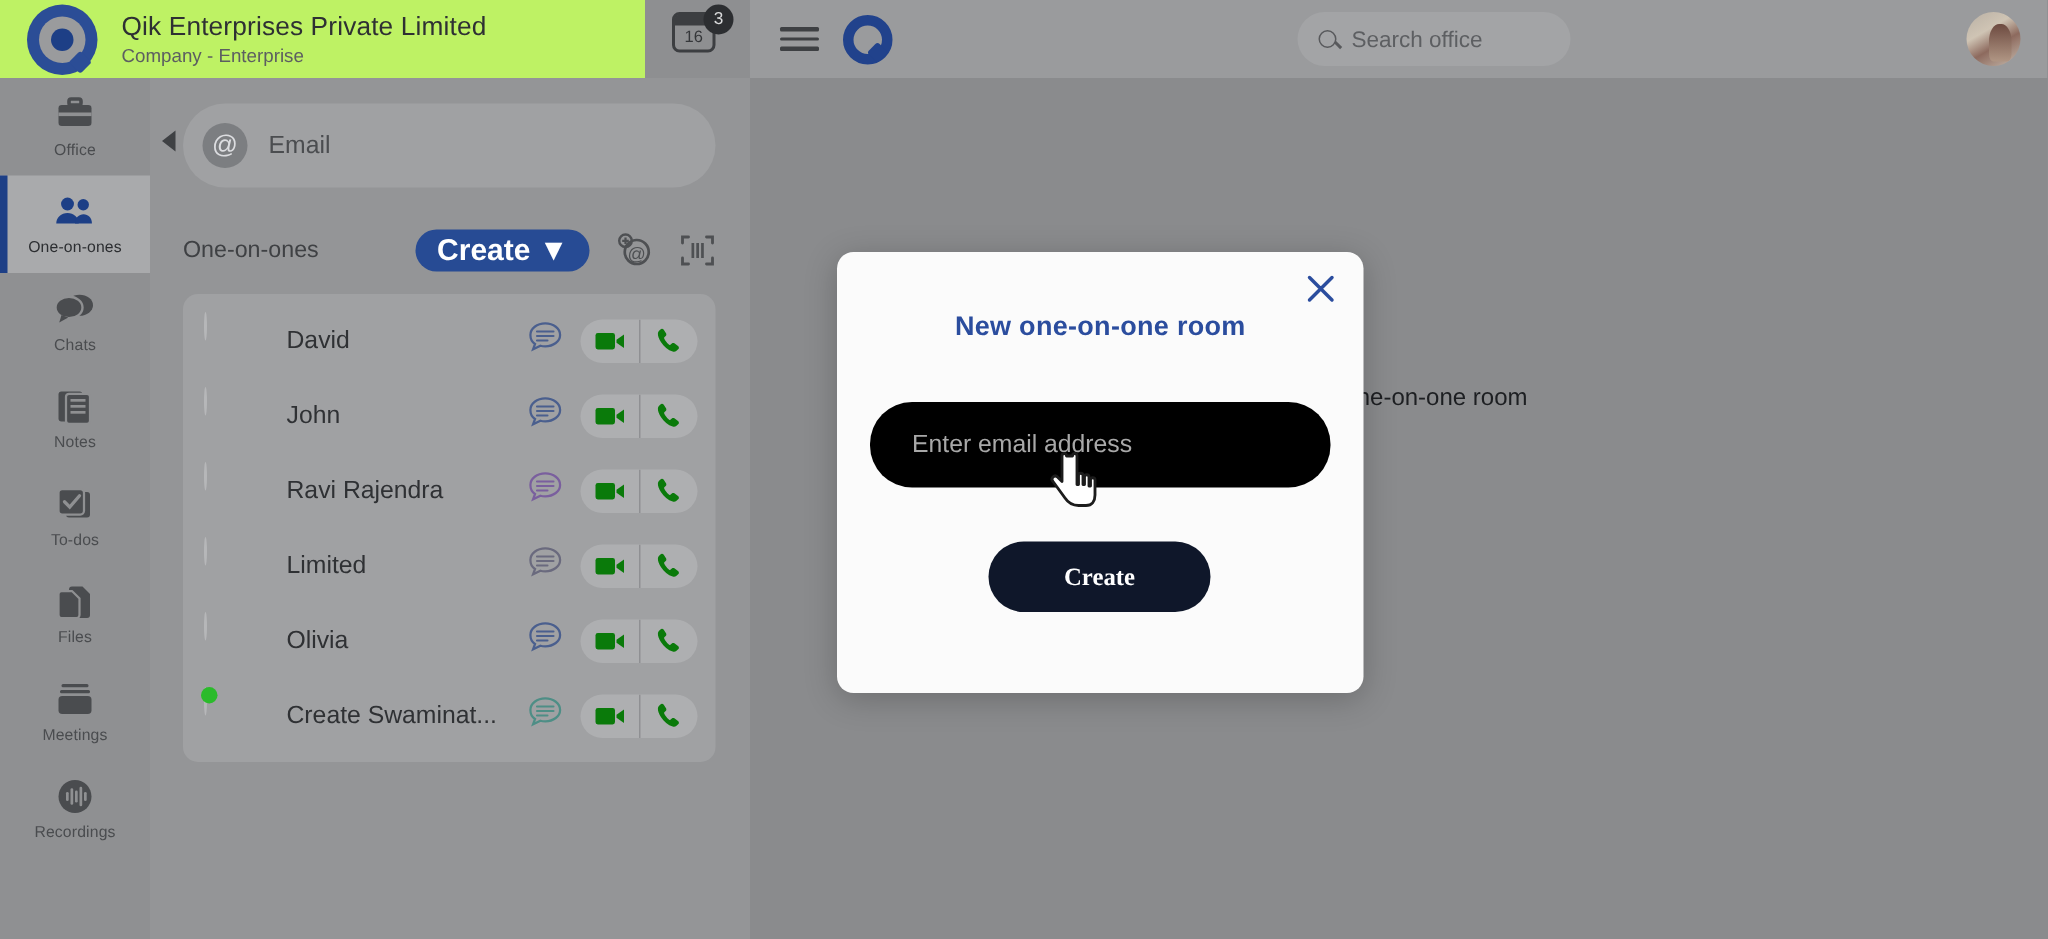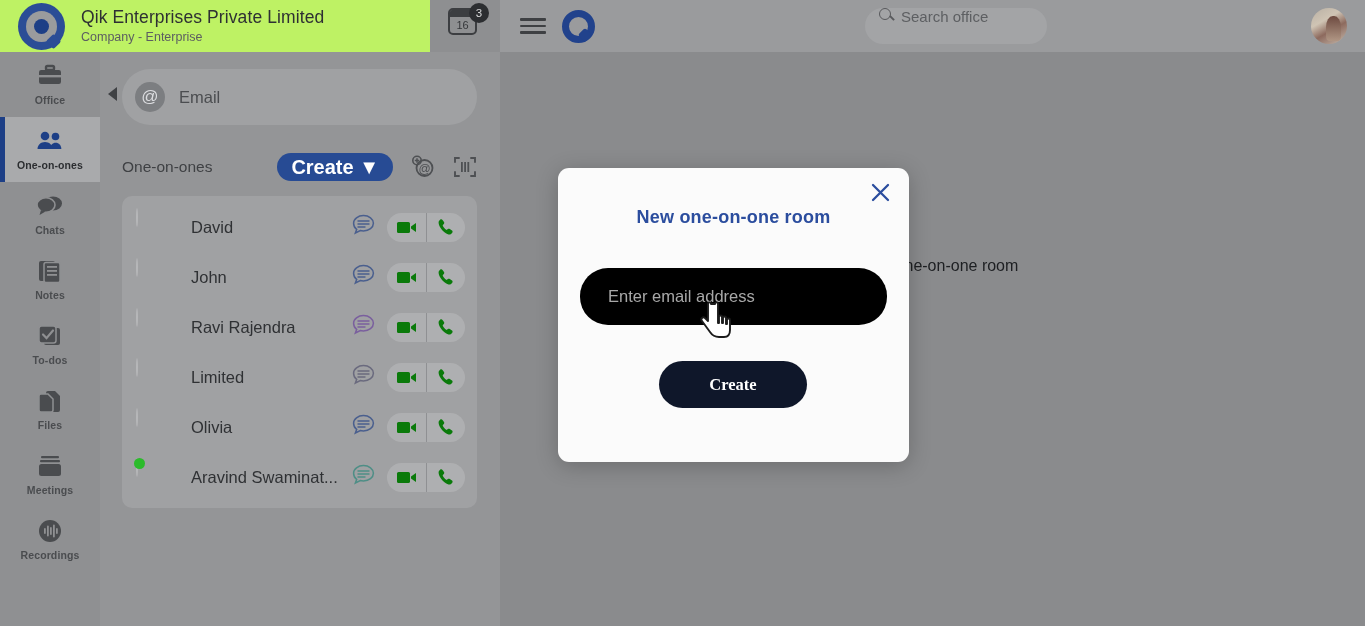--- a/index.html
+++ b/index.html
@@ -71,21 +71,21 @@
     margin-left: 16px; width: 33px; height: 33px; border-radius: 50%;
     border: 7px solid #21428c; position: relative;
   }
   .q-logo::after {
     content: ""; position: absolute; width: 10px; height: 10px; background: #21428c;
     right: -2px; bottom: -4px; transform: rotate(45deg); border-radius: 2px;
   }
   .search-office {
     width: 182px; height: 36px; margin-left: 270px;
     background: #a3a4a6; border-radius: 18px;
-    display: flex; padding: 0 14px; gap: 10px;
+    display: flex; align-items: center; padding: 0 14px; gap: 10px;
   }
   .mag {
     width: 12px; height: 12px; border: 1.9px solid #58595c; border-radius: 50%;
     position: relative; flex: 0 0 auto;
   }
   .mag::after {
     content: ""; position: absolute; width: 6px; height: 1.9px; background: #58595c;
     right: -5px; bottom: 0px; transform: rotate(45deg);
   }
   .search-office-txt { font-size: 15px; color: #5d5f62; }
@@ -96,21 +96,20 @@
   }
   .user-avatar::after {
     content:""; position:absolute; left:42%; top:22%; width:42%; height:70%;
     background: linear-gradient(180deg,#6d4a40,#b09684); border-radius: 45% 45% 20% 20%;
   }
 
   
   .sidebar {
     position: absolute; left: 0; top: 52px; width: 100px; bottom: 0;
     background: #8f9092;
-    font-weight: bold;
   }
   .nav-item {
     height: 65px; display: flex; flex-direction: column; align-items: center;
     justify-content: center; gap: 5px; cursor: pointer; position: relative;
   }
   .nav-item.active { background: #a9aaac; }
   .nav-item.active::before {
     content: ""; position: absolute; left: 0; top: 0; bottom: 0; width: 5px;
     background: #1d3f86;
   }
@@ -507,21 +506,21 @@
               <span class="call-half">
                 <svg width="18" height="18" viewBox="0 0 18 18">
                   <path d="M3.3 1.6c.7-.6 1.7-.5 2.2.3l1.5 2.2c.4.6.3 1.4-.2 1.9l-.9.9c-.2.2-.2.5-.1.8.5 1.2 1.7 2.9 3.3 4.1.3.2.6.2.8 0l1-.8c.5-.4 1.3-.4 1.9 0l2.2 1.6c.8.6.8 1.7.1 2.3l-1.1 1c-.7.6-1.6.8-2.5.5C8.4 15.4 5.6 13.2 3.6 10 2.3 7.9 1.5 5.9 1.6 4.3c0-.7.3-1.3.8-1.8z" fill="#0a7a0a"></path>
                 </svg>
               </span>
             </span>
           </span>
         </div>
         <div class="contact-row">
           <span class="avatar-wrap"><span class="avatar"><span class="body" style="background:#5a6a7a"></span><span class="face" style="background:#9a6b48"></span></span><span class="online-dot"></span></span>
-          <span class="contact-name">Aravind Swaminat...</span>
+          <span class="contact-name">Create Swaminat...</span>
           <span class="row-actions">
             <span><svg width="23" height="22" viewBox="0 0 23 22">
                 <path d="M11.5 1.6c5.5 0 9.9 3.4 9.9 7.7 0 4.2-4.4 7.6-9.9 7.6-1.1 0-2.2-.1-3.2-.4l-4.9 2.4 1.3-3.6C2.5 13.9 1.6 11.9 1.6 9.3c0-4.3 4.4-7.7 9.9-7.7z" fill="none" stroke="#4e8e86" stroke-width="1.5"></path>
                 <path d="M6 7h11M6 10h11M6 13h7" stroke="#4e8e86" stroke-width="1.4" stroke-linecap="round"></path>
               </svg></span>
             <span class="call-pill">
               <span class="call-half">
                 <svg width="22" height="15" viewBox="0 0 22 15">
                   <rect x="1" y="2" width="13" height="11" rx="1.6" fill="#0a7a0a"></rect>
                   <path d="M15 6.5l5-3.5v9l-5-3.5z" fill="#0a7a0a"></path>

